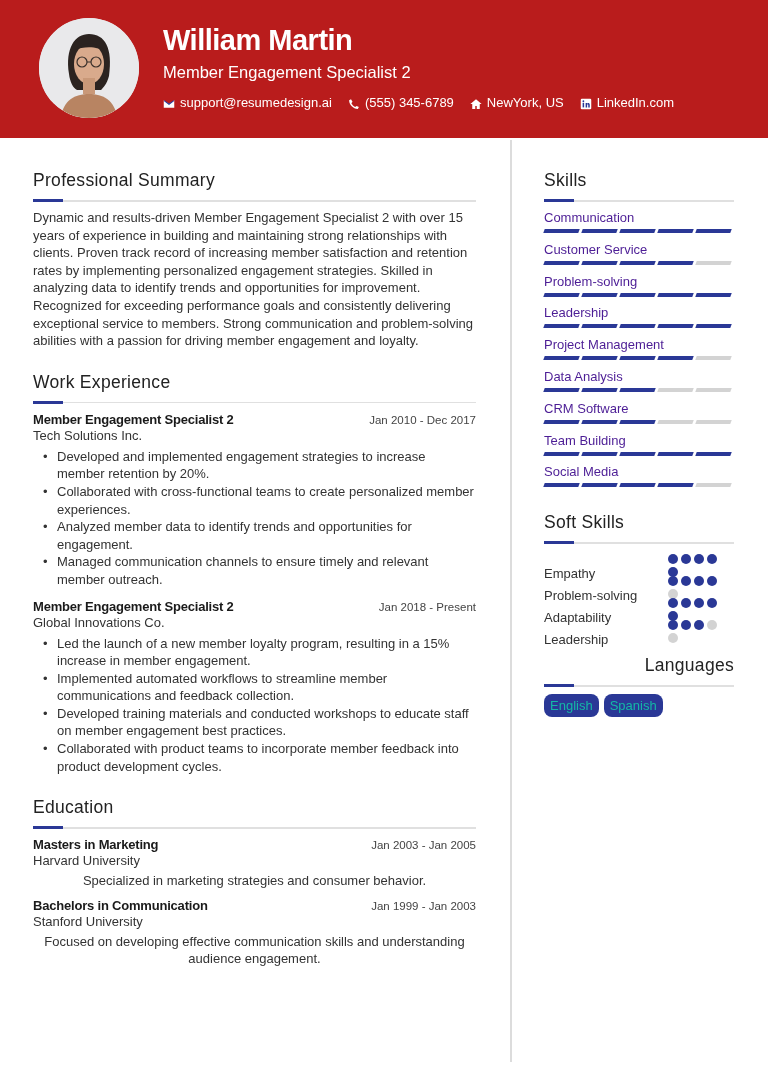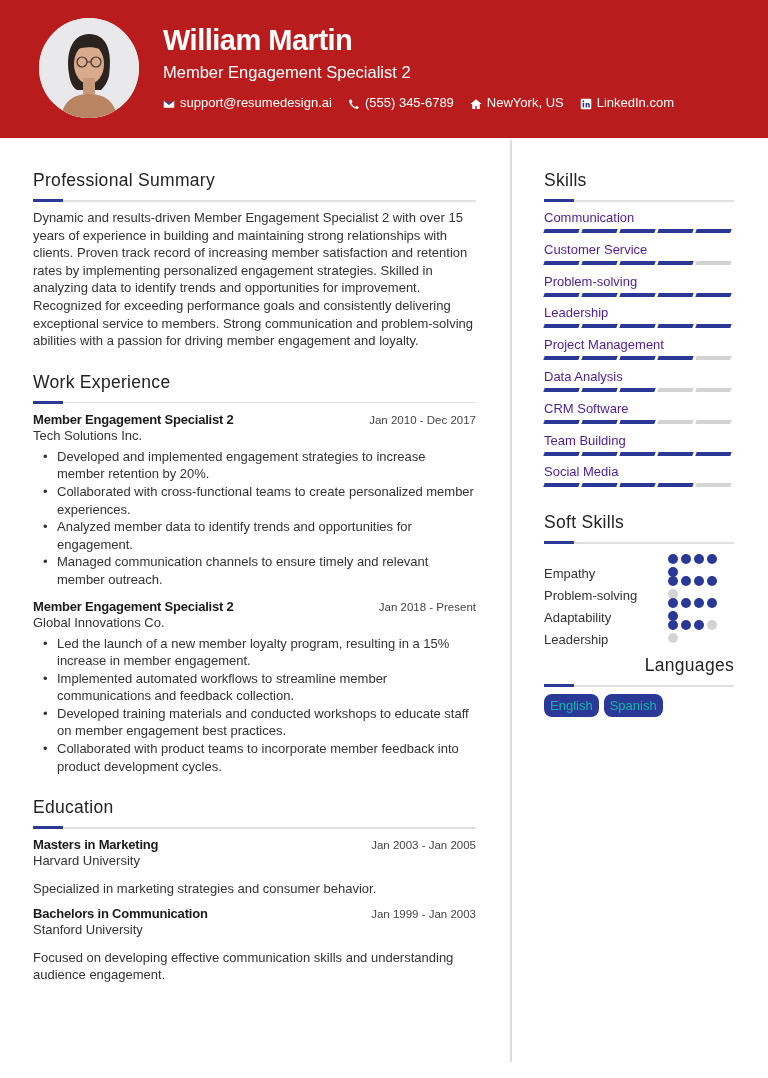--- a/index.html
+++ b/index.html
@@ -30,21 +30,21 @@
   .job { margin-bottom: 8px; }
   .job-head { display: flex; justify-content: space-between; align-items: baseline; }
   .job-title { font-size: 13px; font-weight: bold; color: #1a1a1a; letter-spacing: -0.2px; }
   .job-date { font-size: 11.5px; color: #444; text-align: center; }
   .job-org { font-size: 13px; color: #333; margin-top: 1px; }
   .bullets { list-style: none; margin-top: 5px; }
   .bullets li { font-size: 13px; line-height: 17.6px; color: #333; padding-left: 24px; position: relative; }
   .bullets li::before { content: "•"; position: absolute; left: 10px; top: 0; }
 
   .edu { margin-bottom: 8px; }
-  .edu-desc { font-size: 13px; line-height: 17.6px; color: #333; margin-top: 12px; }
+  .edu-desc { font-size: 13px; line-height: 17.6px; color: #333; margin-top: 4px; text-align: center; }
 
   .skill { margin-bottom: 0; height: 31.8px; }
   .skill-name { font-size: 13px; color: #4c1d95; height: 20px; line-height: 17px; }
   .skill-bars { display: flex; gap: 3px; }
   .bar { width: 35px; height: 4px; transform: skewX(-20deg); }
   .bar.on { background: #2a3896; }
   .bar.off { background: #d3d3d3; }
 
   .soft { position: relative; height: 22px; }
   .soft-name { font-size: 13px; color: #333; position: absolute; left: 0; top: 0; line-height: 17px; margin-top: 14px; }

